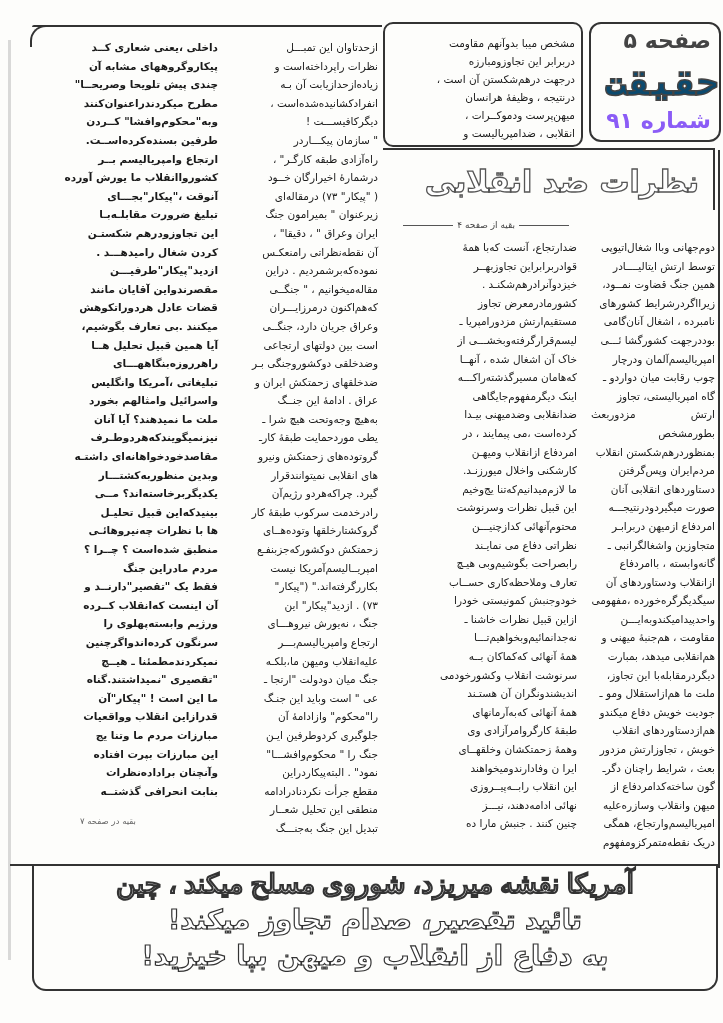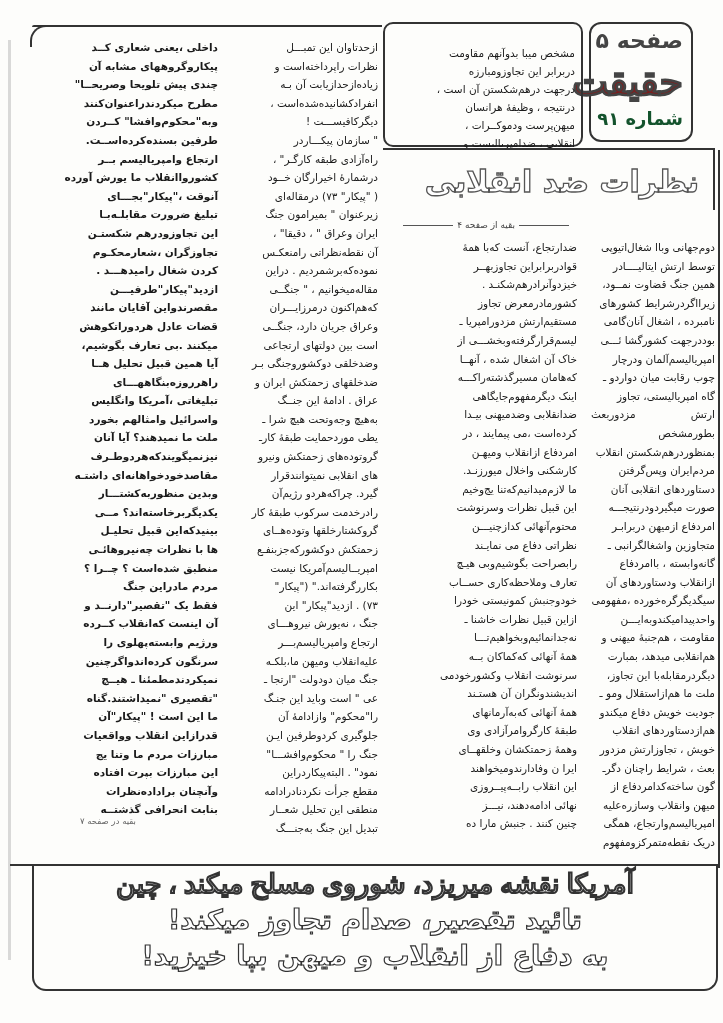--- a/index.html
+++ b/index.html
@@ -7,30 +7,30 @@
          font-family:"DejaVu Sans", sans-serif; color:#1a1a1a; }
   .page { position:absolute; left:0; top:0; width:723px; height:1023px; background:#fdfdfb; }
   .rtl { direction:rtl; unicode-bidi:embed; }
 
   
   .frame-left { position:absolute; left:8px; top:40px; width:3px; height:920px; background:#bbb; opacity:.55; }
   .top-rule { position:absolute; left:32px; top:25px; width:350px; height:2px; background:#333; border-top-left-radius:10px; }
   .top-rule-curve { position:absolute; left:30px; top:25px; width:20px; height:20px; border-top:2px solid #333; border-left:2px solid #333; border-top-left-radius:16px; }
 
   
-  .masthead { position:absolute; left:589px; top:22px; width:104px; height:120px;
+  .masthead { position:absolute; left:589px; top:22px; width:132px; height:120px;
               border:2px solid #333; border-radius:12px; box-sizing:border-box; }
   .mh-page { position:absolute; right:8px; top:4px; font-size:22px; font-weight:bold; color:#444; }
-  .mh-title { position:absolute; right:8px; top:36px; font-family:Liberation Sans, sans-serif; font-size:38px;
-              font-weight:bold; color:#7f1d1d; -webkit-text-stroke:1.5px #444; letter-spacing:-1px; }
-  .mh-issue { position:absolute; right:8px; top:84px; font-size:18px; font-weight:bold; color:#14532d; }
+  .mh-title { position:absolute; right:0; top:36px; font-family:Liberation Mono, monospace; font-size:38px;
+              font-weight:bold; color:#0c4a6e; -webkit-text-stroke:1.5px #444; letter-spacing:-1px; }
+  .mh-issue { position:absolute; right:8px; top:84px; font-size:22px; font-weight:bold; color:#8b5cf6; }
 
   
   .lead-box { position:absolute; left:383px; top:22px; width:200px; height:125px;
-              border:2px solid #333; border-radius:10px; box-sizing:border-box; padding:20px 6px 4px 6px; }
+              border:2px solid #333; border-radius:10px; box-sizing:border-box; padding:10px 6px 4px 6px; }
   .lead-box p { margin:0; font-size:10.5px; line-height:18px; text-align:justify; }
 
   .mid-rule { position:absolute; left:383px; top:148px; width:332px; height:2px; background:#333; }
 
   
   .headline-box { position:absolute; left:383px; top:150px; width:332px; height:60px;
                   border-right:2px solid #333; box-sizing:border-box; }
   .headline { position:absolute; right:14px; top:14px; font-size:30px; font-weight:bold; color:#fff;
               -webkit-text-stroke:1.3px #555; }
 
@@ -209,21 +209,20 @@
       <p>پیکاروگروههای مشابه آن</p>
       <p>چندی پیش تلویحا وصریحــا"</p>
       <p>مطرح میکردندراعنوان‌کنند</p>
       <p>وبه"محکوم‌وافشا" کــردن</p>
       <p>طرفین بسنده‌کرده‌اســت.</p>
       <p>ارتجاع وامپریالیسم بــر</p>
       <p>کشورواانقلاب ما یورش آورده</p>
       <p>آنوقت ،"پیکار"بجـــای</p>
       <p>تبلیغ ضرورت مقابلـه‌بـا</p>
       <p>این تجاوزودرهم شکستـن</p>
-      <p>تجاوزگران ،شعارمحکـوم</p>
       <p>کردن شغال رامیدهـــد .</p>
       <p>ازدید"پیکار"طرفیـــن</p>
       <p>مقصرندواین آقایان مانند</p>
       <p>قضات عادل هردوراتکوهش</p>
       <p>میکنند .بی تعارف بگوشیم،</p>
       <p>آیا همین قبیل تحلیل هــا</p>
       <p>راهرروزه‌بنگاههـــای</p>
       <p>تبلیغاتی ،آمریکا وانگلیس</p>
       <p>واسرائیل وامثالهم بخورد</p>
       <p>ملت ما نمیدهند؟ آیا آنان</p>

